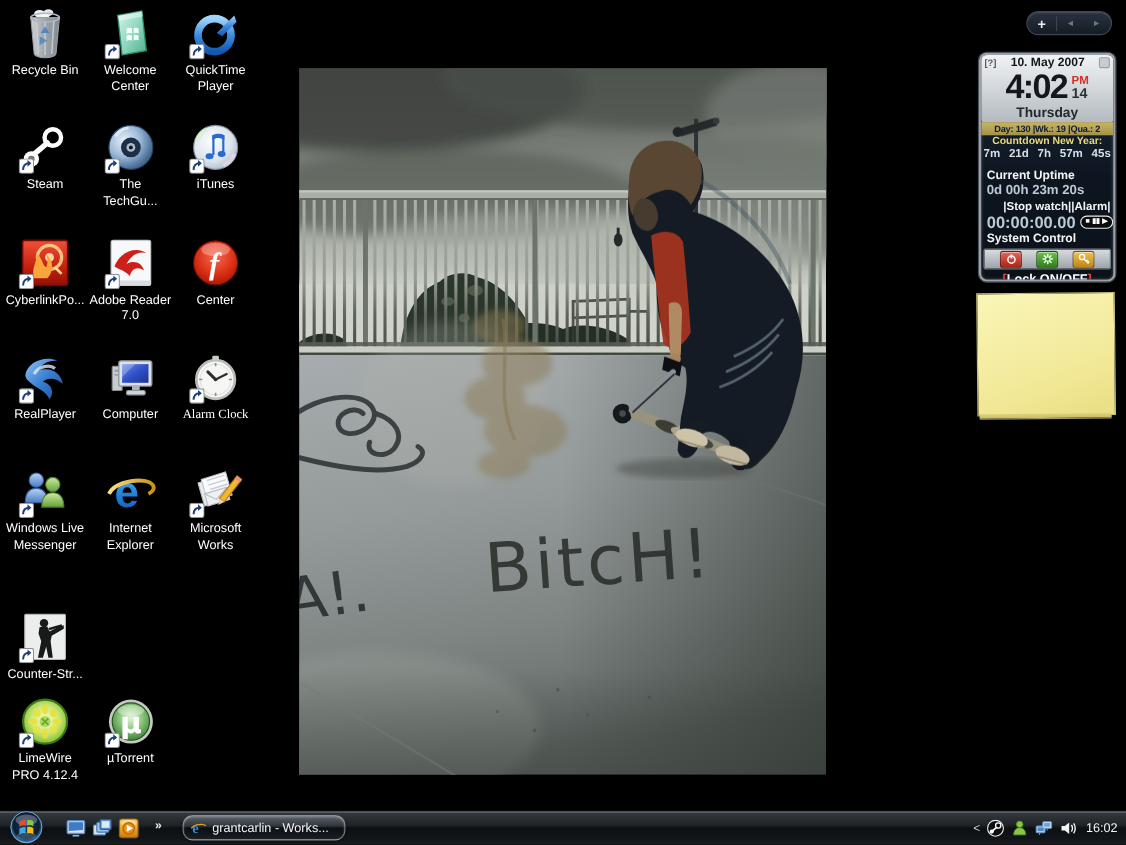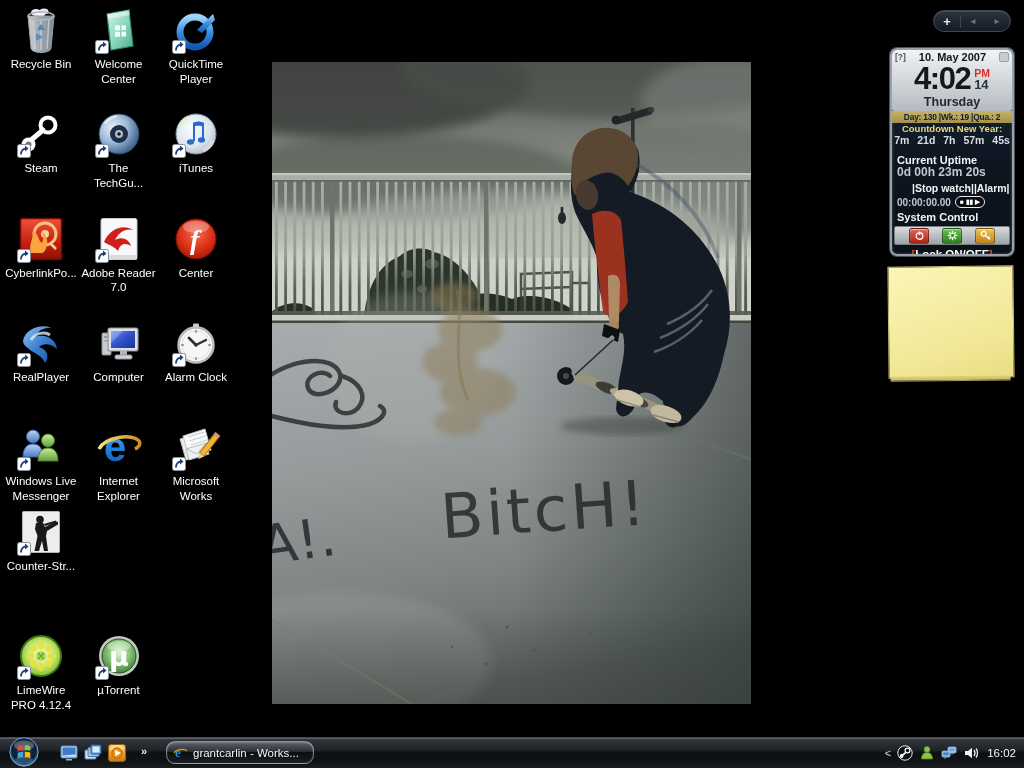--- a/index.html
+++ b/index.html
@@ -46,21 +46,21 @@
   .g-sec{color:#2a3138;font-size:13px;}
   .g-weekday{text-align:center;font-size:12.5px;color:#22282e;line-height:1;margin-top:2px;}
   .g-daystrip{background:linear-gradient(#c6b567,#a3914a);color:#0f1c33;font-size:8.4px;text-align:center;
     padding:1px 0;letter-spacing:-.2px;}
   .g-cd-label{color:#ead97b;font-size:9.5px;text-align:center;margin-top:1px;line-height:1.1;}
   .g-cd-value{color:#d9dee3;font-size:10.5px;text-align:center;word-spacing:5px;line-height:1.15;}
   .g-uptime-label{color:#f2f5f7;font-size:11px;padding-left:5px;margin-top:7px;line-height:1.15;}
   .g-uptime-value{color:#bfc9d2;font-size:12px;padding-left:5px;line-height:1.1;}
   .g-sw-label{color:#f2f5f7;font-size:10.5px;padding-left:20px;margin-top:3px;line-height:1.15;}
   .g-sw-row{display:flex;align-items:center;padding-left:5px;margin-top:1px;height:14px;}
-  .g-sw-value{color:#bfc9d2;font-size:10px;}
+  .g-sw-value{color:#bfc9d2;font-size:15px;}
   .g-sw-pill{margin-left:4px;background:#0a0c0e;border:1.5px solid #e8eaec;border-radius:7px;height:10px;
     display:flex;align-items:center;padding:0 4px;gap:2px;color:#fff;cursor:pointer;}
   .g-sw-pill span{font-size:6.5px;line-height:1;}
   .g-sys-label{color:#f2f5f7;font-size:11px;padding-left:5px;margin-top:2px;line-height:1.15;}
   .g-btnbar{margin:2px 2px 0;background:linear-gradient(#d9dcdf,#9da3a9);border:1px solid #787e84;
     border-radius:2px;height:19px;display:flex;align-items:center;justify-content:space-between;
     padding:0 14px;box-sizing:border-box;}
   .g-btn{width:18px;height:14px;border-radius:3px;display:flex;align-items:center;justify-content:center;
     border:1px solid rgba(0,0,0,.4);box-shadow:inset 0 1px 1px rgba(255,255,255,.55);cursor:pointer;}
   .g-btn svg{width:11px;height:11px;}
@@ -360,21 +360,21 @@
             <rect x="9" y="21" width="5" height="1.5" fill="#9aa0a6"></rect>
             <rect x="13" y="9" width="30" height="23" rx="2" fill="#dde1e5" stroke="#8f959b" stroke-width="1.2"></rect>
             <rect x="16" y="12" width="24" height="17" fill="url(#cp1)"></rect>
             <path d="M16,12 L28,12 L16,24 Z" fill="#ffffff" opacity=".25"></path>
             <rect x="25" y="32" width="7" height="4" fill="#aeb4ba"></rect>
             <rect x="20" y="36" width="17" height="4" rx="1.5" fill="#cfd4d9" stroke="#8f959b" stroke-width="1"></rect>
           </svg>
         </div>
         <div class="lbl">Computer</div>
       </div>
-      <div class="dicon" style="left: 155px; top: 312.9px;">
+      <div class="dicon" style="left: 155px; top: 312.9px; font-family: Liberation Serif, serif;">
         <div class="art">
           <svg viewBox="0 0 48 48">
             <circle cx="24" cy="26" r="17.5" fill="#f6f7f4" stroke="#b9bdb9" stroke-width="2.5"></circle>
             <circle cx="24" cy="26" r="14" fill="none" stroke="#dfe2df" stroke-width="1"></circle>
             <rect x="21" y="4.5" width="6" height="4" rx="1" fill="#c9cdc9"></rect>
             <g stroke="#8a8e8a" stroke-width="1.5">
               <path d="M24,11 L24,14"></path>
               <path d="M24,38 L24,41"></path>
               <path d="M9,26 L12,26"></path>
               <path d="M36,26 L39,26"></path>
@@ -466,21 +466,21 @@
             <svg viewBox="0 0 14 14">
               <rect x=".5" y=".5" width="13" height="13" rx="2" fill="#fff" stroke="#8a9098"></rect>
               <path d="M4,10.5 C4,6.5 6,4.5 9.5,4.5" stroke="#1c3e7c" stroke-width="1.8" fill="none"></path>
               <path d="M8,1.5 L11.5,4.5 L8,7.5 Z" fill="#1c3e7c"></path>
             </svg>
           </span>
         </div>
         <div class="lbl">Microsoft
 Works</div>
       </div>
-      <div class="dicon" style="left: 0px; top: 502px;">
+      <div class="dicon" style="left: 0px; top: 549px;">
         <div class="art">
           <svg viewBox="0 0 48 48">
             <rect x="5.5" y="3.5" width="37" height="41" rx="1" fill="#eceded" stroke="#b3b5b7" stroke-width="1"></rect>
             <g fill="#17191b">
               <circle cx="23" cy="11.5" r="3.8"></circle>
               <path d="M19,15 L26,14.5 L28,19 L35,15.5 L41,13.5 L41,16.5 L30,23 L29,28 L31,43 L27,43 L25,33 L22,43 L17.5,43 L20.5,28 L18,21 Z"></path>
               <path d="M27,16 L39,12.5 L39.6,14.5 L28,18 Z"></path>
             </g>
           </svg>
           <span class="sc">

